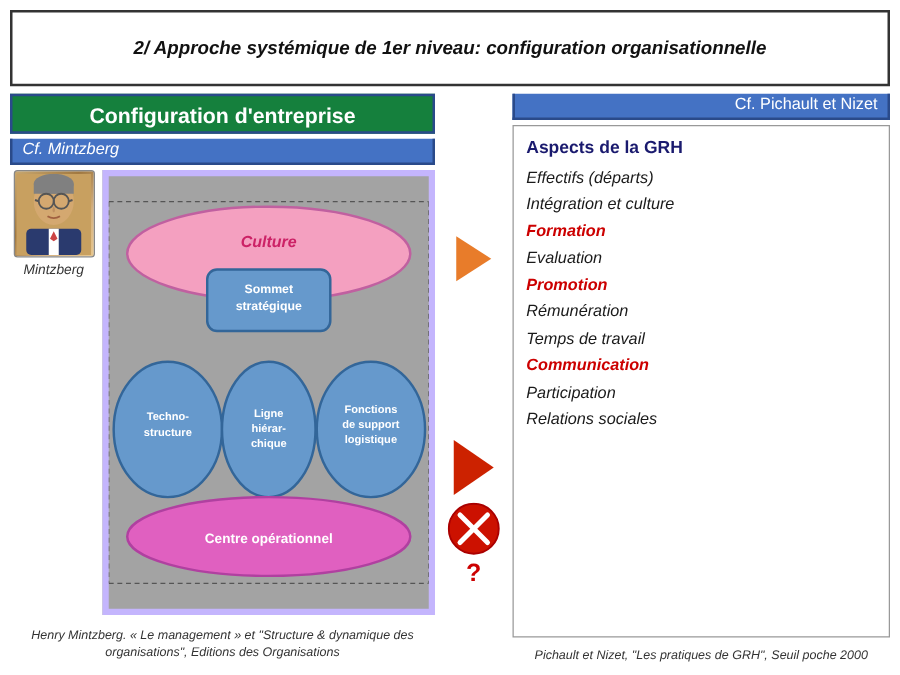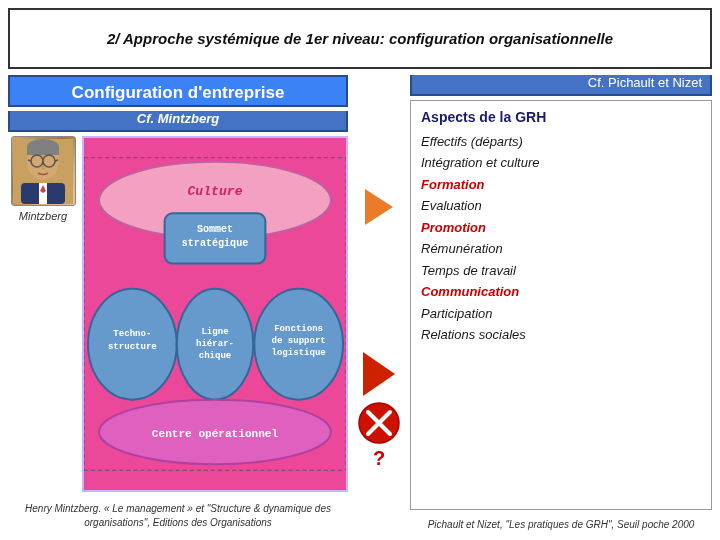--- a/index.html
+++ b/index.html
@@ -40,39 +40,38 @@
 
     
     .left-col {
       display: flex;
       flex-direction: column;
       width: 340px;
       gap: 4px;
     }
 
     .config-header {
-      background: #3b82f6;
+      background: #15803d;
       color: #fff;
       text-align: center;
       padding: 6px 4px 2px;
       font-size: 17px;
       font-weight: bold;
       border: 2px solid #2a4a8a;
     }
 
     .config-subtitle {
       background: #4472c4;
       color: #fff;
-      text-align: center;
+      text-align: left;
       padding: 0 8px 4px;
       font-style: italic;
       font-size: 13px;
       border: 2px solid #2a4a8a;
       border-top: none;
-      font-weight: bold;
     }
 
     .left-content-row {
       display: flex;
       gap: 4px;
       flex: 1;
     }
 
     .photo-box {
       width: 70px;
@@ -103,24 +102,23 @@
       font-size: 11px;
       font-style: italic;
       color: #333;
       text-align: center;
       margin-top: 4px;
     }
 
     .diagram-area {
       flex: 1;
       position: relative;
-      border: 2px solid #c4b5fd;
-      background: #ec4899;
+      border: 5px solid #c4b5fd;
+      background: #a3a3a3;
       min-height: 280px;
-      font-family: Liberation Mono, monospace;
     }
 
     
     .diagram-svg {
       width: 100%;
       height: 100%;
     }
 
     .bottom-citation {
       font-style: italic;

